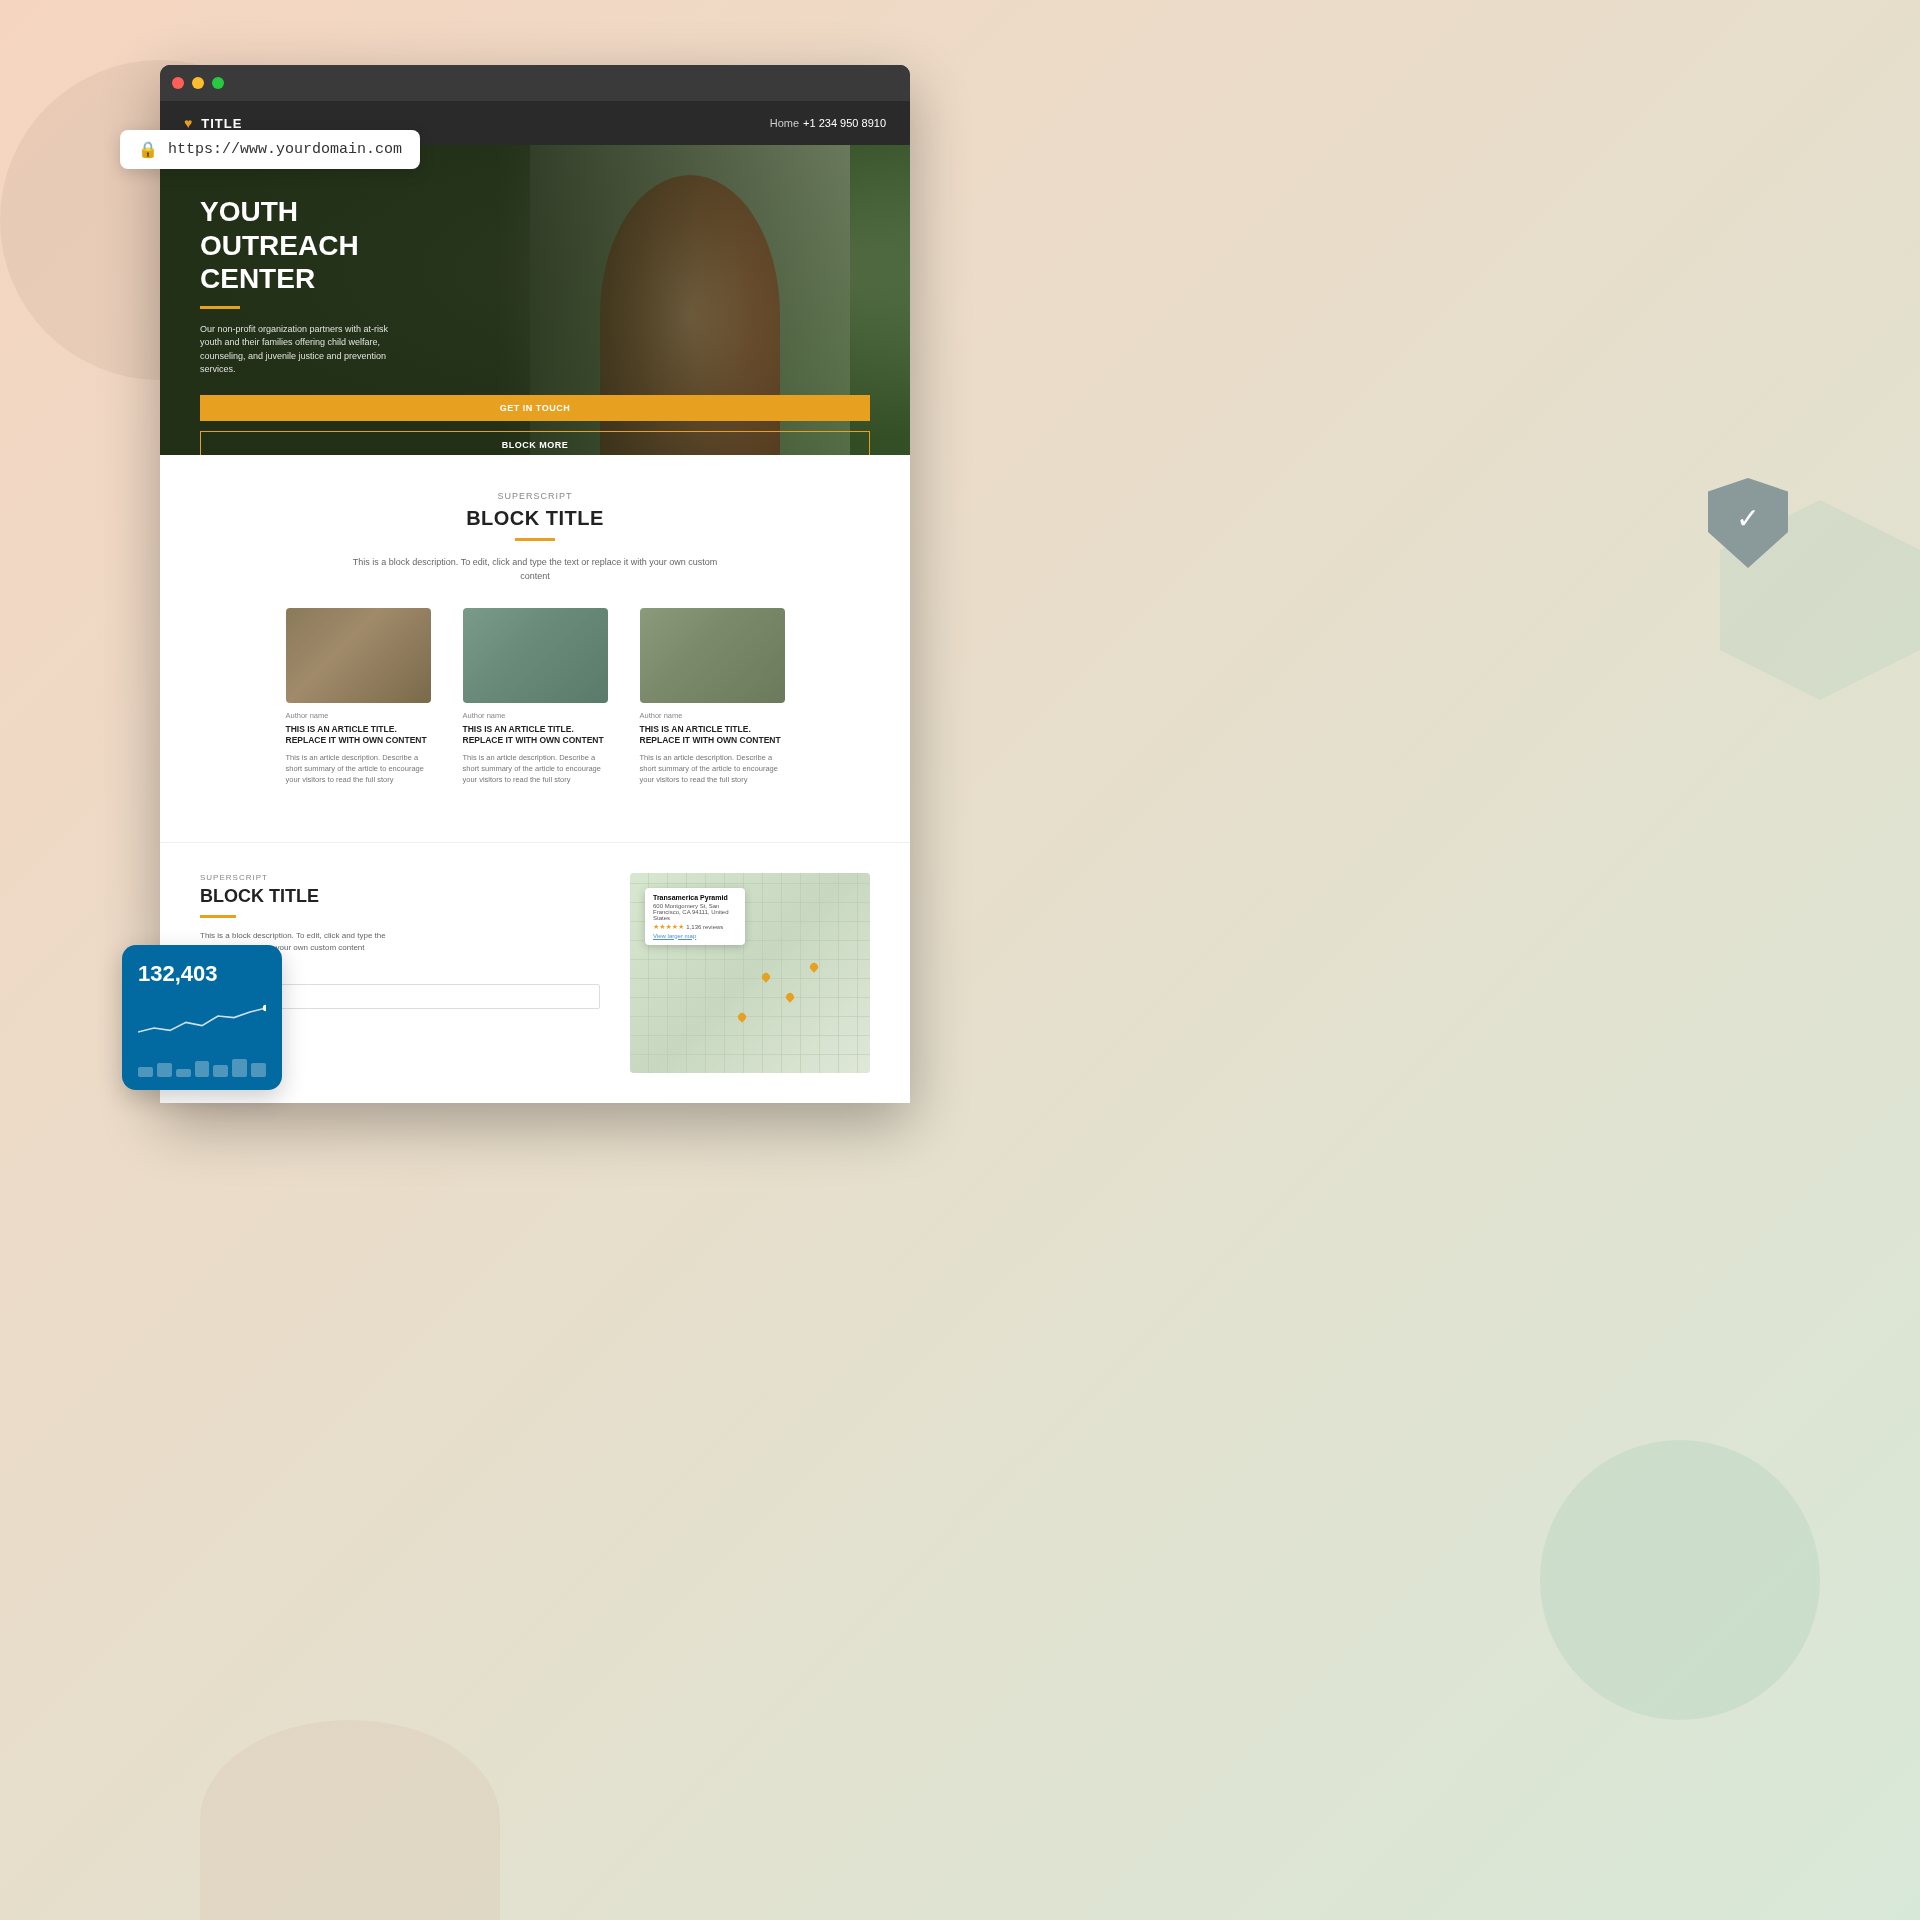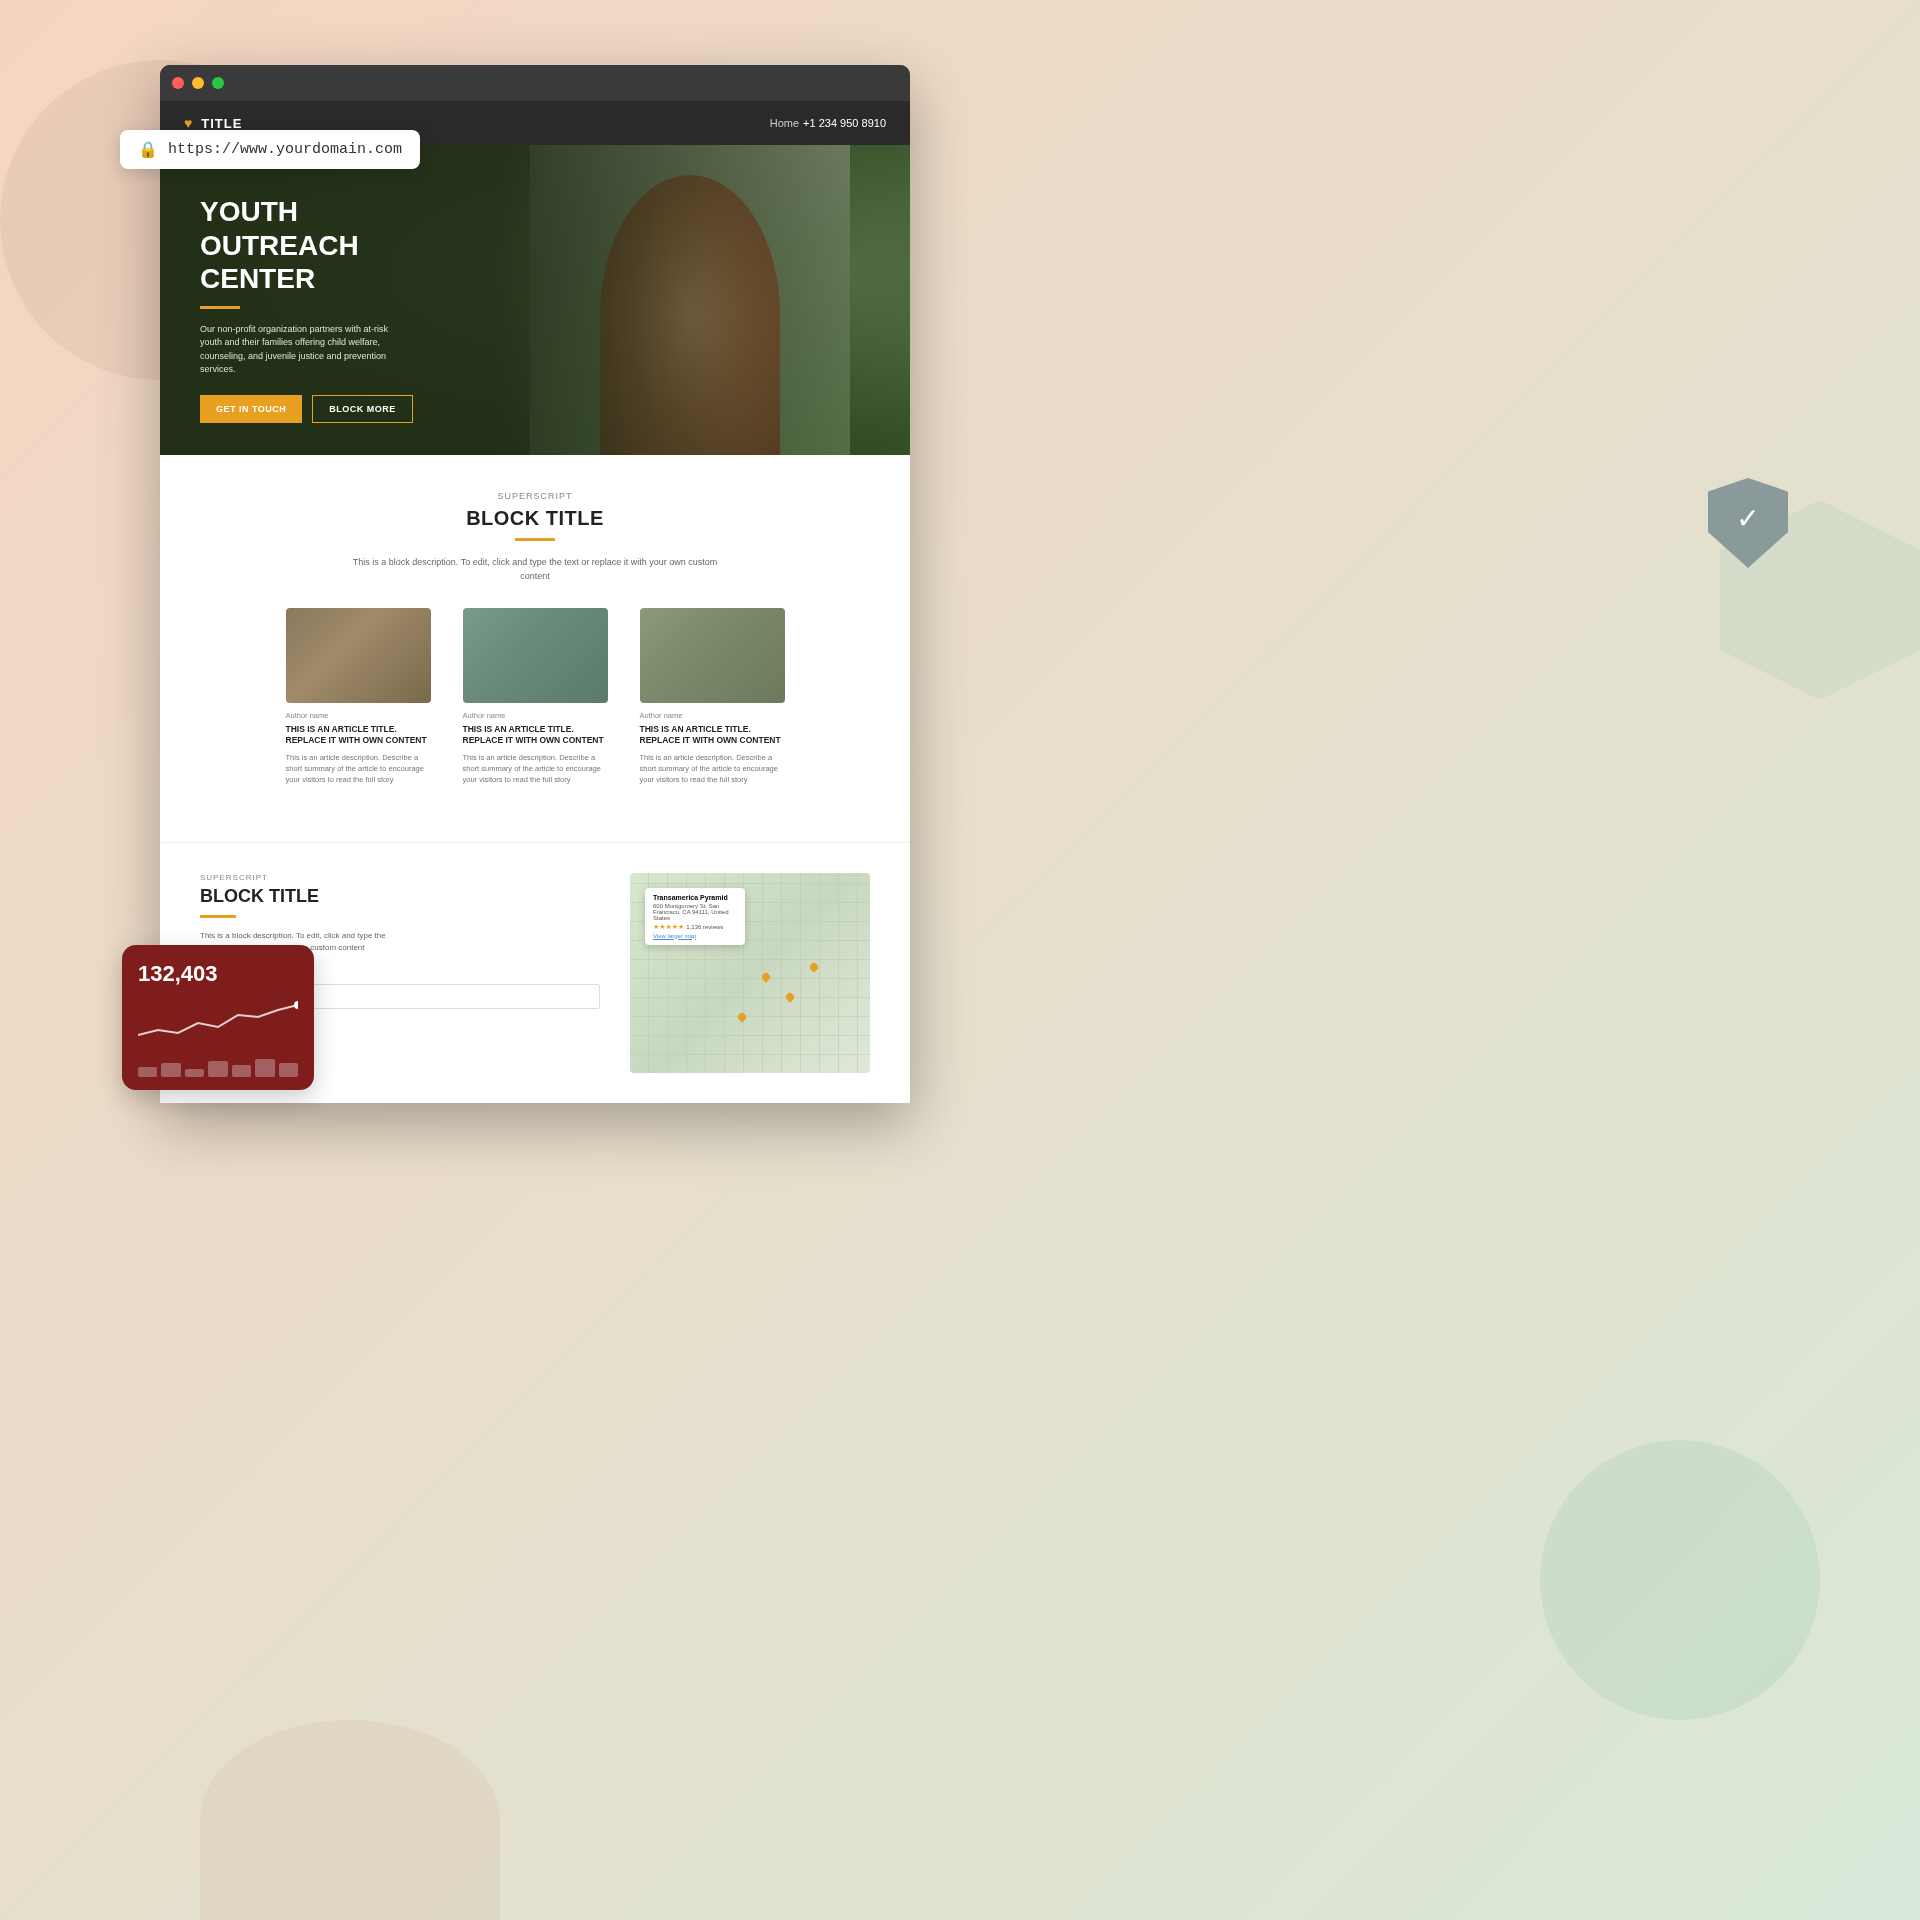--- a/index.html
+++ b/index.html
@@ -212,20 +212,21 @@
     .hero-desc {
       color: rgba(255,255,255,0.85);
       font-size: 9px;
       line-height: 1.5;
       max-width: 200px;
       margin-bottom: 18px;
     }
     .hero-buttons {
       display: flex;
       gap: 10px;
+      flex-direction: column;
     }
     .btn-primary {
       background: #e8a020;
       color: white;
       border: none;
       padding: 8px 16px;
       font-size: 9px;
       font-weight: bold;
       cursor: pointer;
       letter-spacing: 0.5px;
@@ -439,23 +440,23 @@
       font-size: 8px;
       color: #aaa;
       border-radius: 2px;
     }
 
     
     .stats-widget {
       position: absolute;
       bottom: 830px;
       left: 122px;
-      width: 192px;
+      width: 160px;
       height: 145px;
-      background: #7f1d1d;
+      background: #0369a1;
       border-radius: 14px;
       padding: 16px;
       box-shadow: 0 8px 24px rgba(0,0,0,0.2);
       z-index: 20;
     }
     .stats-number {
       font-size: 22px;
       font-weight: bold;
       color: white;
       margin-bottom: 8px;

